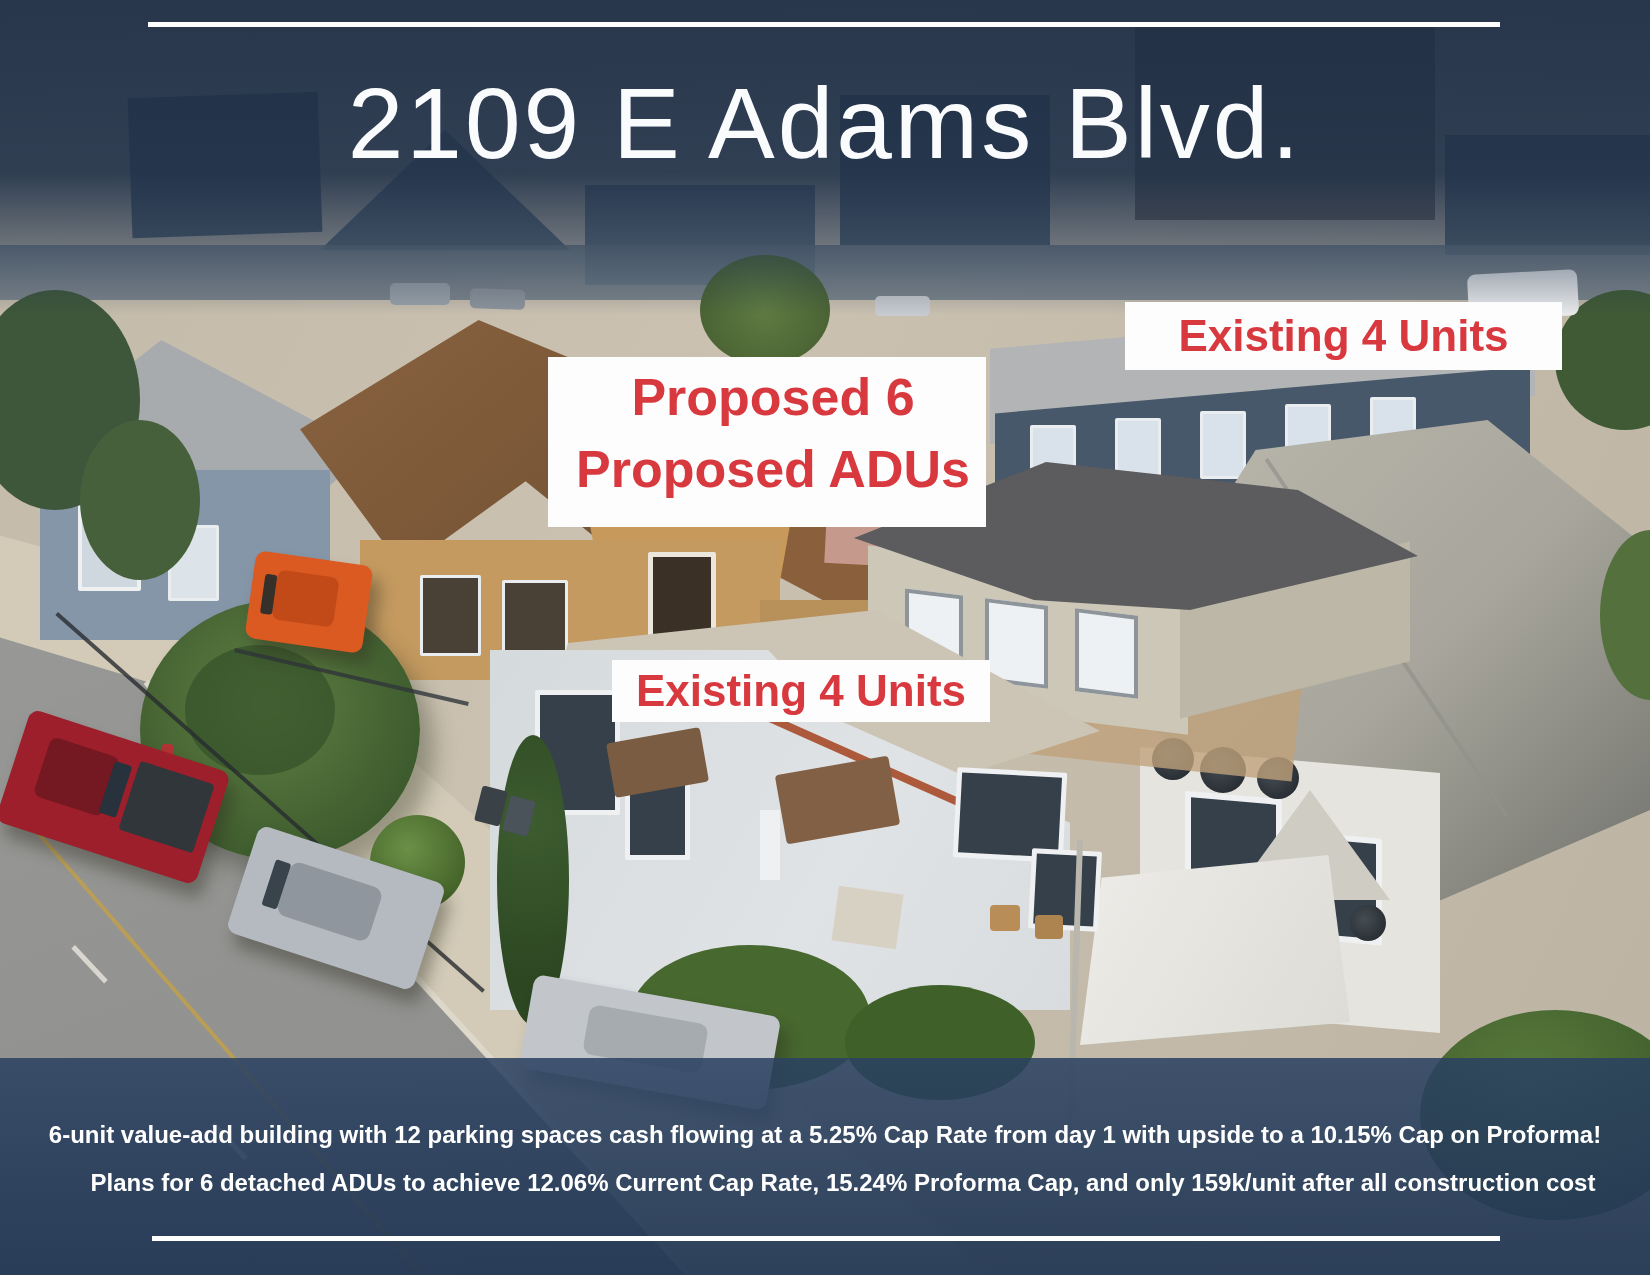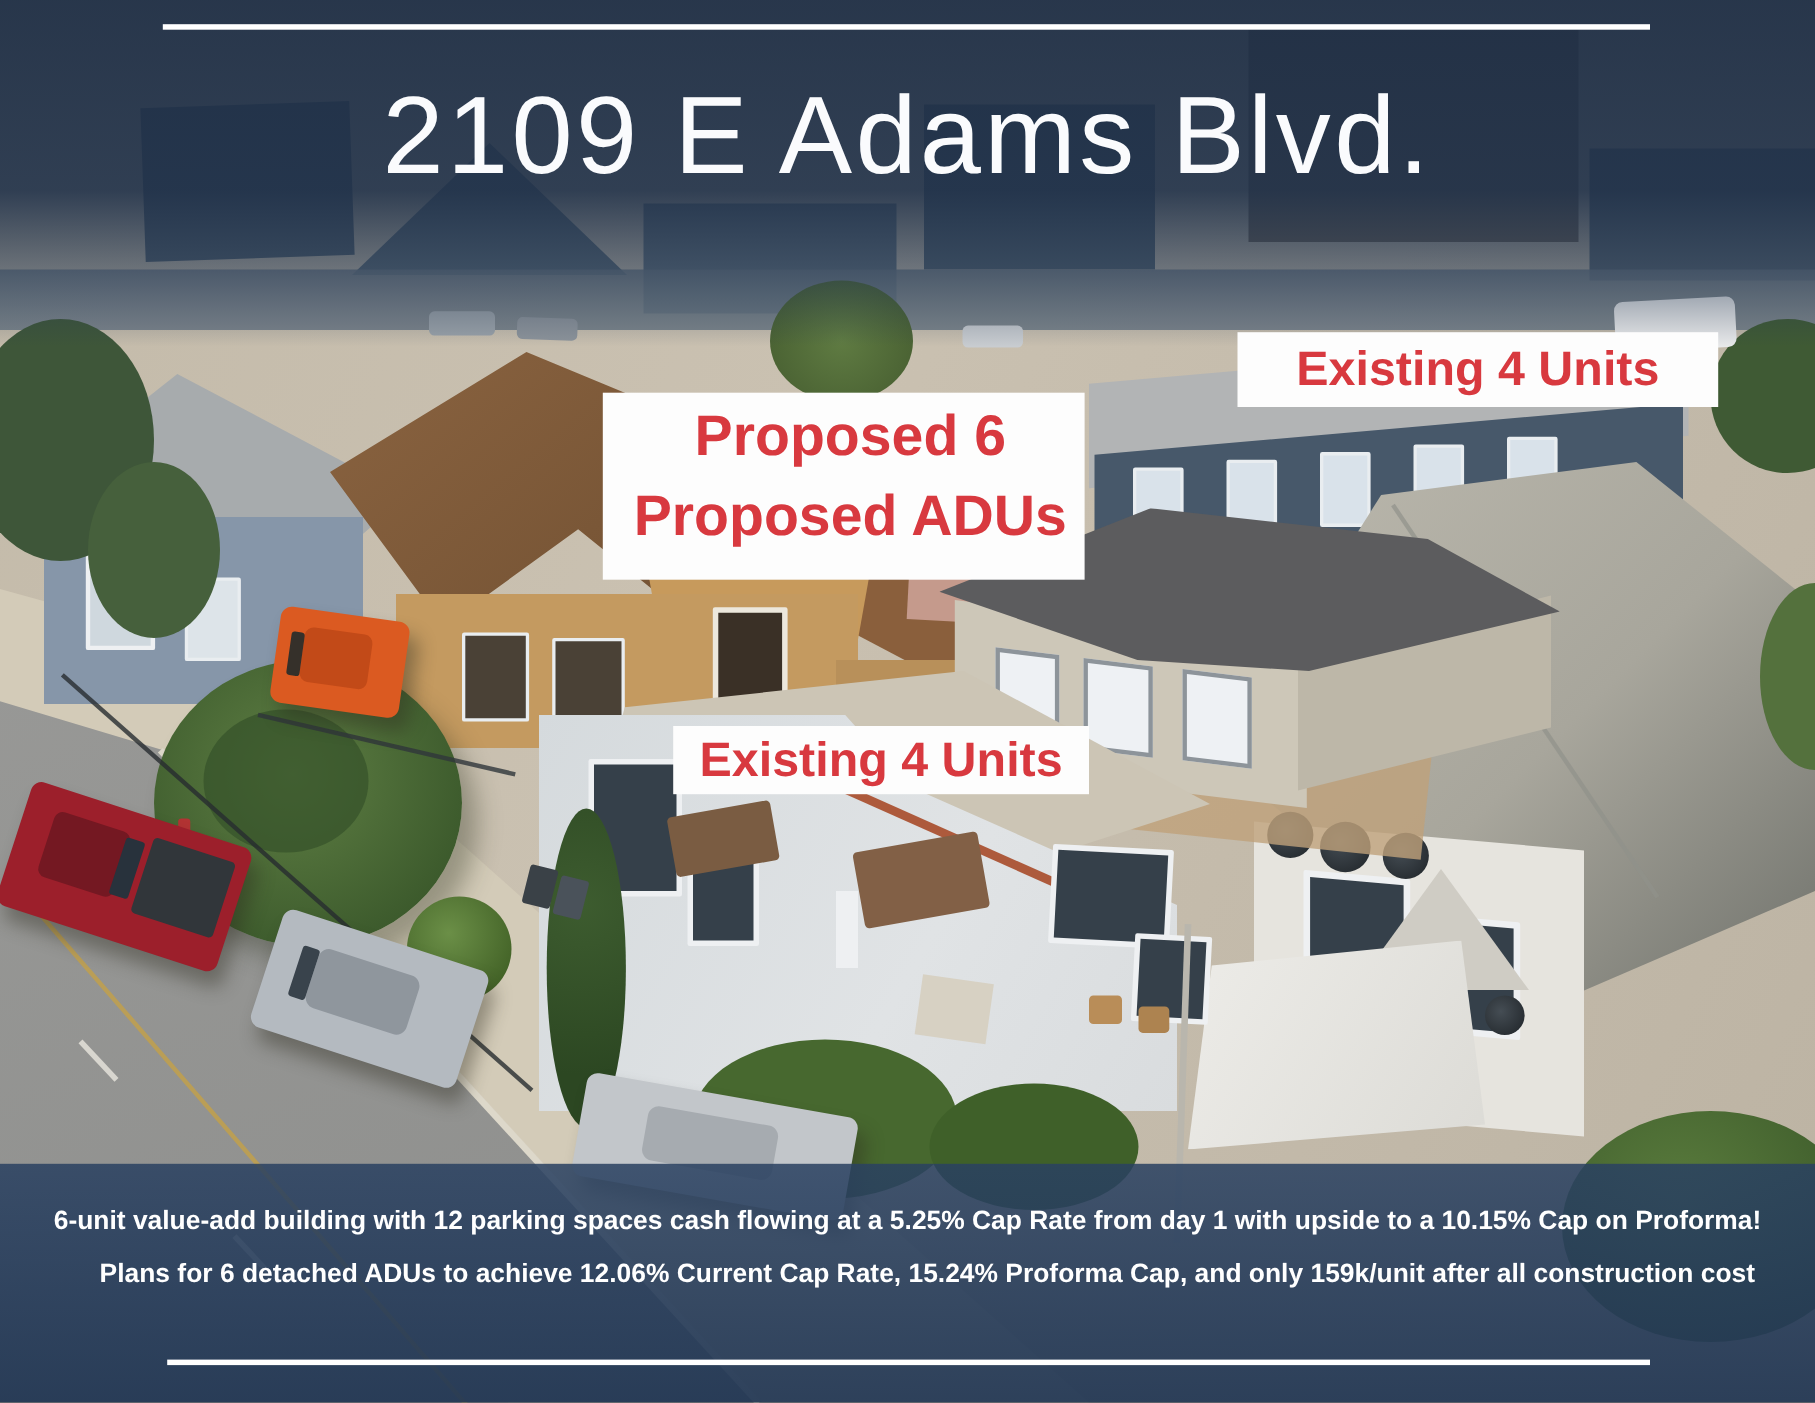--- a/index.html
+++ b/index.html
@@ -22,21 +22,21 @@
   .rule-bottom{left:152px;top:1236px;width:1348px;}
   .title{position:absolute;left:0;top:66px;width:100%;margin:0;text-align:center;
      color:#fafbfd;font-size:100px;font-weight:300;letter-spacing:3px;}
   .subtitle{position:absolute;left:0;top:216px;width:100%;text-align:center;
      color:#eef2f6;font-size:29px;font-weight:400;letter-spacing:3px;}
   .label{position:absolute;background:#fdfdfd;color:#d8393f;font-weight:bold;
      text-align:center;white-space:nowrap;}
   .label-proposed{left:548px;top:357px;width:438px;height:170px;font-size:52px;line-height:72px;padding-top:4px;box-sizing:border-box;padding-left:12px;}
   .label-existing4{left:1125px;top:302px;width:437px;height:68px;font-size:44px;line-height:68px;}
   .label-existing2{left:612px;top:660px;width:378px;height:62px;font-size:44px;line-height:62px;}
-  .footer-line{position:absolute;left:0;width:100%;text-align:center;color:#ffffff;font-weight:bold;letter-spacing:0;}
+  .footer-line{position:absolute;left:0;width:100%;text-align:center;color:#ffffff;font-weight:bold;letter-spacing:0;margin-top:25px;}
   .f1{top:1096px;font-size:24px;}
   .f2{top:1144px;font-size:24px;padding-left:18px;}
   .f3{top:1186px;font-size:24px;}
 </style>
 </head>
 <body>
 
 <div class="canvas">
 
   <div class="abs" style="left:0;top:0;width:1650px;height:1275px;">

